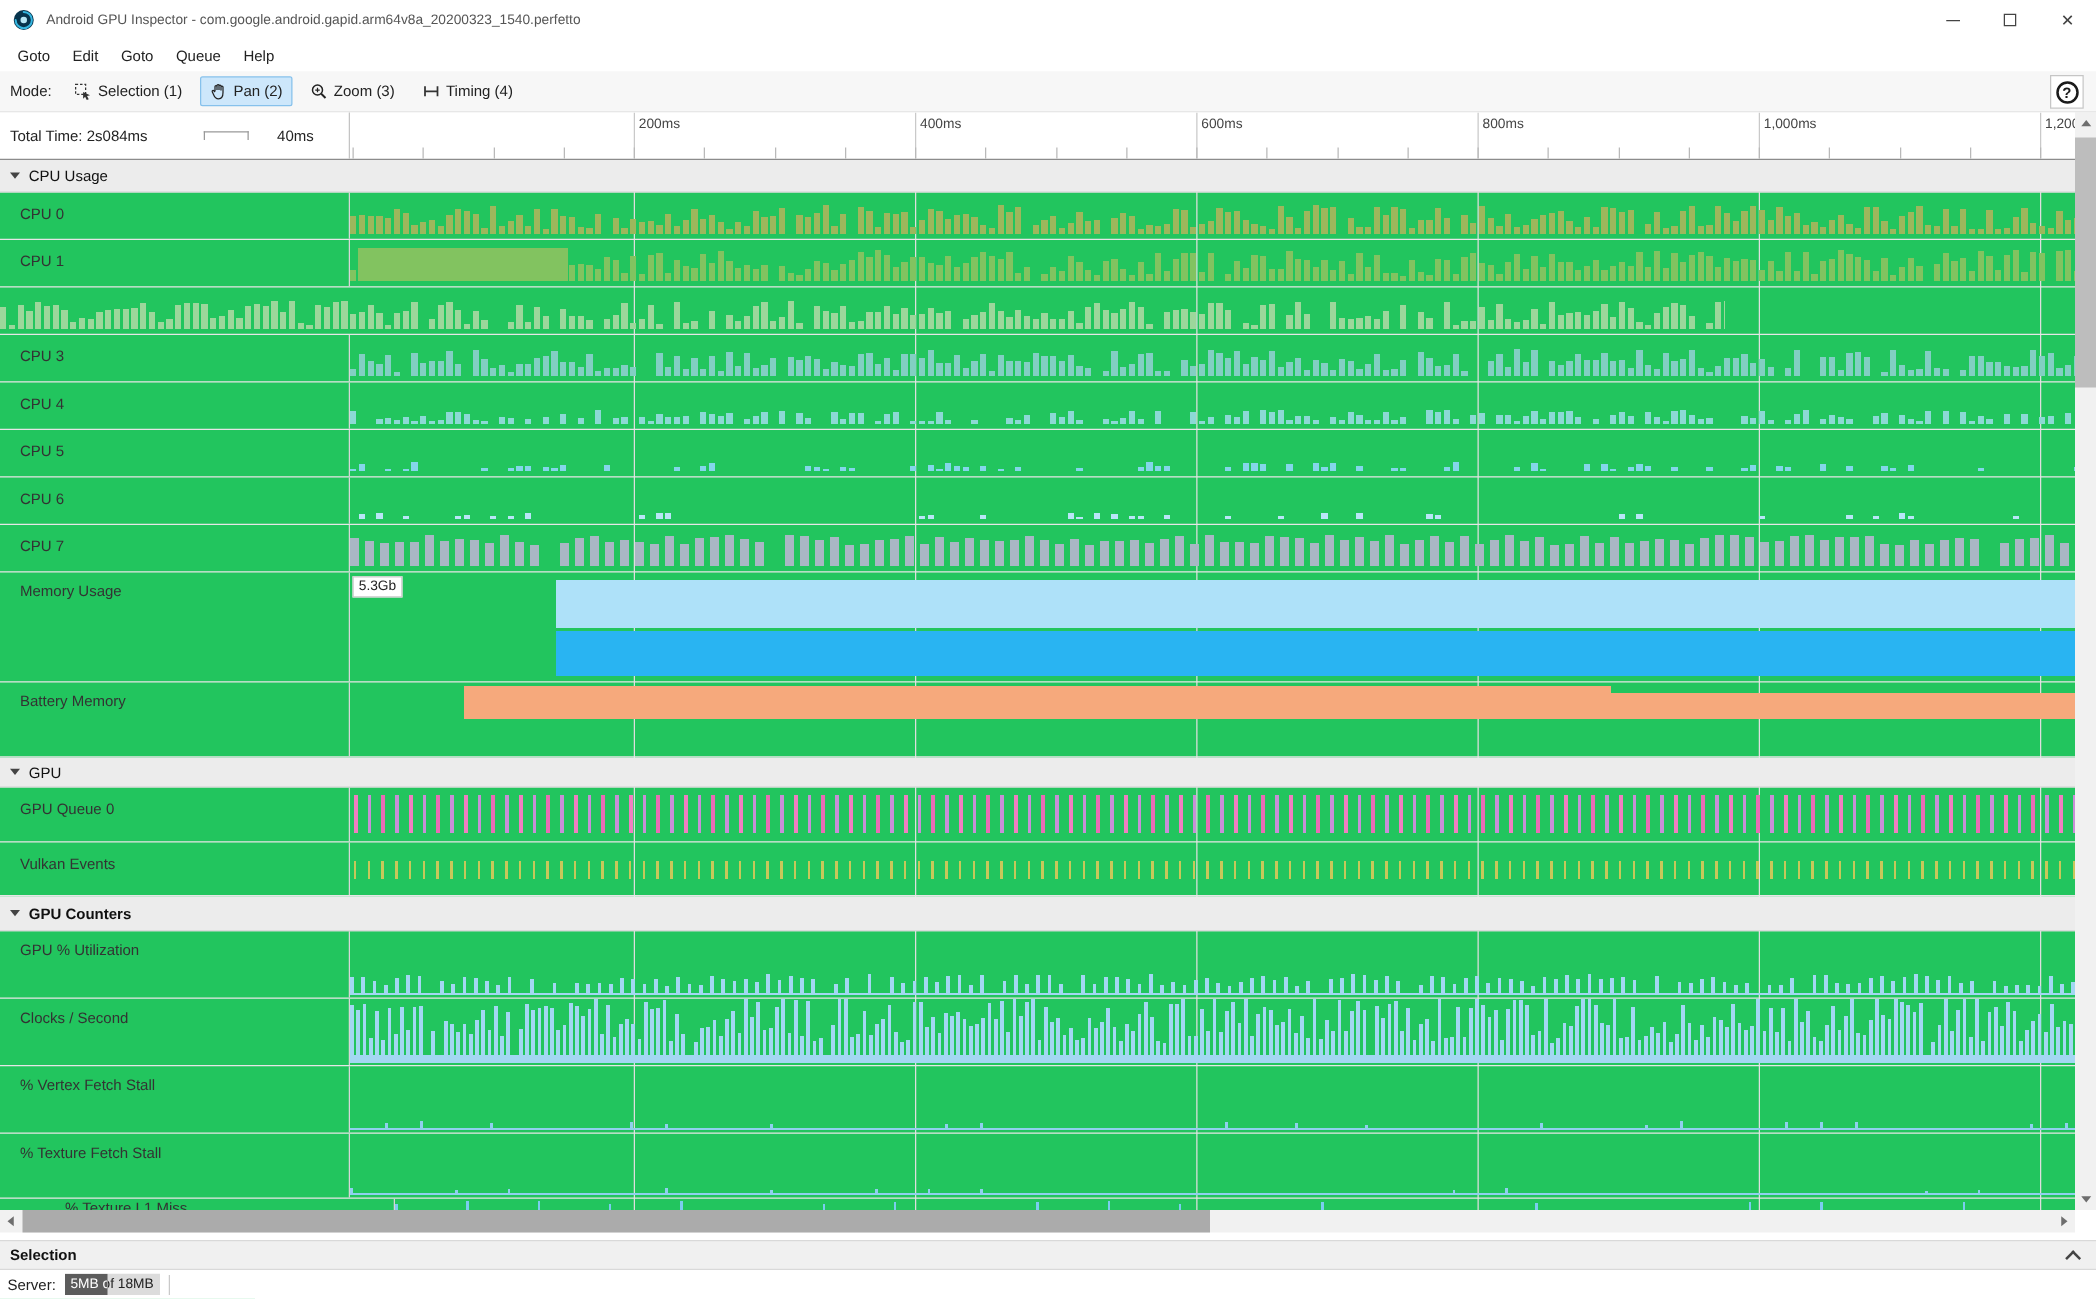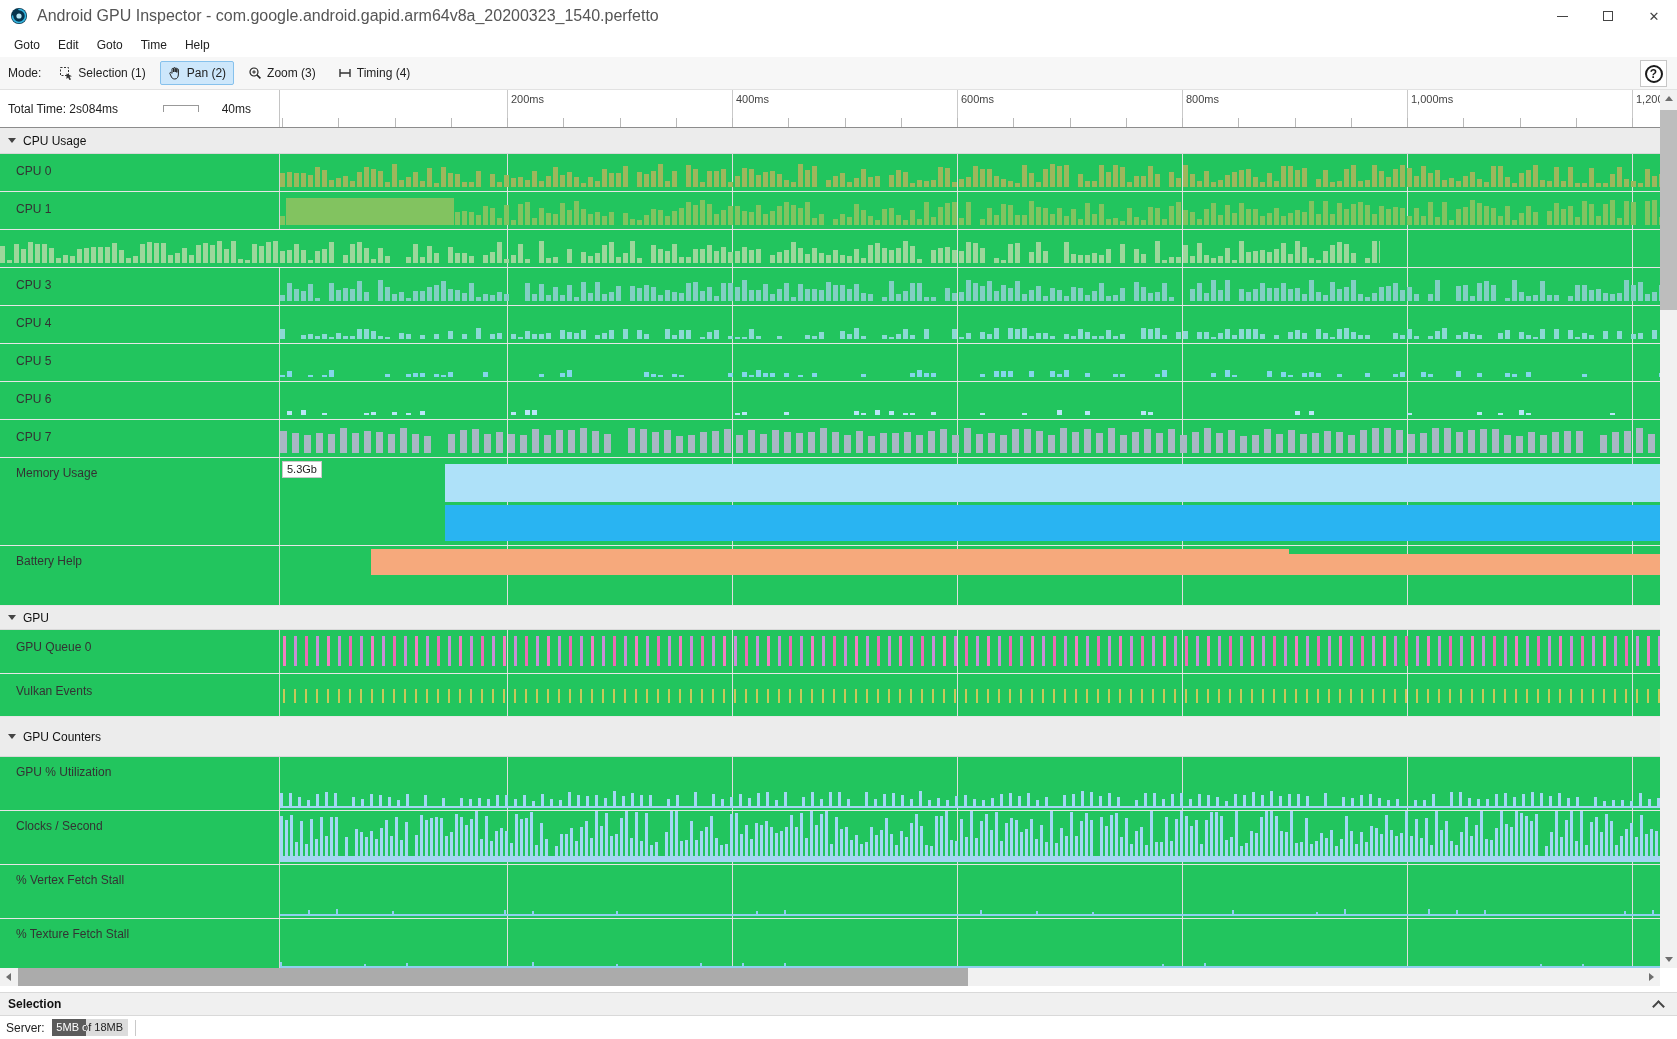--- a/index.html
+++ b/index.html
@@ -1,21 +1,21 @@
 <!DOCTYPE html>
 <html><head>
 <meta charset="utf-8">
 <style>
   *{box-sizing:border-box;margin:0;padding:0}
   body{width:1677px;height:1039px;margin:0;font-family:"Liberation Sans",sans-serif;font-size:12px;color:#333;background:#fff;overflow:hidden;position:relative}
 
   
   .titlebar{height:32px;display:flex;align-items:center;padding-left:10px;background:#fff}
   .app-icon{display:flex;align-items:center}
-  .title-text{margin-left:9px;color:#555;font-size:16px;white-space:nowrap}
+  .title-text{margin-left:9px;color:#555;font-size:11px;white-space:nowrap}
   .win-controls{margin-left:auto;display:flex;height:100%}
   .win-btn{width:46px;display:flex;align-items:center;justify-content:center;color:#444}
   .glyph-min{width:11px;height:1px;background:#444}
   .glyph-max{width:10px;height:10px;border:1px solid #444}
   .glyph-close{font-size:13px;color:#444}
 
   
   .menubar{height:25px;display:flex;align-items:center;padding-left:5px;background:#fff}
   .menu-item{padding:3px 9px;color:#222}
 
@@ -99,21 +99,21 @@
     <div class="win-btn">
         <span class="glyph-close">✕</span>
       </div>
   </div>
 </div>
 
 <div class="menubar">
     <span class="menu-item">Goto</span>
     <span class="menu-item">Edit</span>
     <span class="menu-item">Goto</span>
-    <span class="menu-item">Time</span>
+    <span class="menu-item">Queue</span>
     <span class="menu-item">Help</span>
   </div>
 
 <div class="toolbar">
   <span class="mode-label">Mode:</span>
   <div class="mode-buttons">
       <div class="mode-btn">
         <span class="mi">
           <svg width="14" height="14" viewBox="0 0 14 14">
             <rect x="1.5" y="1.5" width="8" height="8" fill="none" stroke="#333" stroke-width="1" stroke-dasharray="2 1.5"></rect>
@@ -1379,21 +1379,21 @@
       <div class="tlabel" style="padding-top: 8px;"><span>Memory Usage</span></div>
       <div class="tchart">
         <span class="vlabel">5.3Gb</span>
         <svg width="1380" height="87" shape-rendering="crispEdges">
           <rect x="165" y="6" width="1215" height="38" fill="#aee1f9"></rect>
           <rect x="165" y="47" width="1215" height="36" fill="#29b4f2"></rect>
         </svg>
       </div>
     </div>
     <div class="trow" style="height: 60px;">
-      <div class="tlabel" style="padding-top: 8px;"><span>Battery Help</span></div>
+      <div class="tlabel" style="padding-top: 8px;"><span>Battery Memory</span></div>
       <div class="tchart">
         <svg width="1380" height="59" shape-rendering="crispEdges">
           <rect x="91" y="3" width="918" height="26" fill="#f6a97c"></rect>
           <rect x="1009" y="8" width="371" height="21" fill="#f6a97c"></rect>
         </svg>
       </div>
     </div>
     <div class="theader" style="height: 24px;">
       <span class="tri"></span>
       <span>GPU</span>
@@ -1657,21 +1657,21 @@
           <rect x="1312" y="15" width="2" height="14" fill="#c7c85a"></rect>
           <rect x="1323" y="15" width="2" height="14" fill="#c7c85a"></rect>
           <rect x="1334" y="15" width="2" height="14" fill="#c7c85a"></rect>
           <rect x="1345" y="15" width="2" height="14" fill="#c7c85a"></rect>
           <rect x="1356" y="15" width="2" height="14" fill="#c7c85a"></rect>
           <rect x="1367" y="15" width="2" height="14" fill="#c7c85a"></rect>
           <rect x="1378" y="15" width="2" height="14" fill="#c7c85a"></rect>
         </svg>
       </div>
     </div>
-    <div class="theader" style="height: 40px;">
+    <div class="theader" style="height: 28px; font-weight: bold;">
       <span class="tri"></span>
       <span>GPU Counters</span>
     </div>
     <div class="trow" style="height: 54px;">
       <div class="tlabel" style="padding-top: 8px;"><span>GPU % Utilization</span></div>
       <div class="tchart">
         <svg width="1380" height="53" shape-rendering="crispEdges">
           <rect x="0" y="49" width="1380" height="2" fill="#a3d7f2"></rect>
           <rect x="0" y="36.36320941786282" width="3" height="12.636790582137182" fill="#a3d7f2"></rect>
           <rect x="9" y="36.48066581268329" width="3" height="12.51933418731671" fill="#a3d7f2"></rect>

